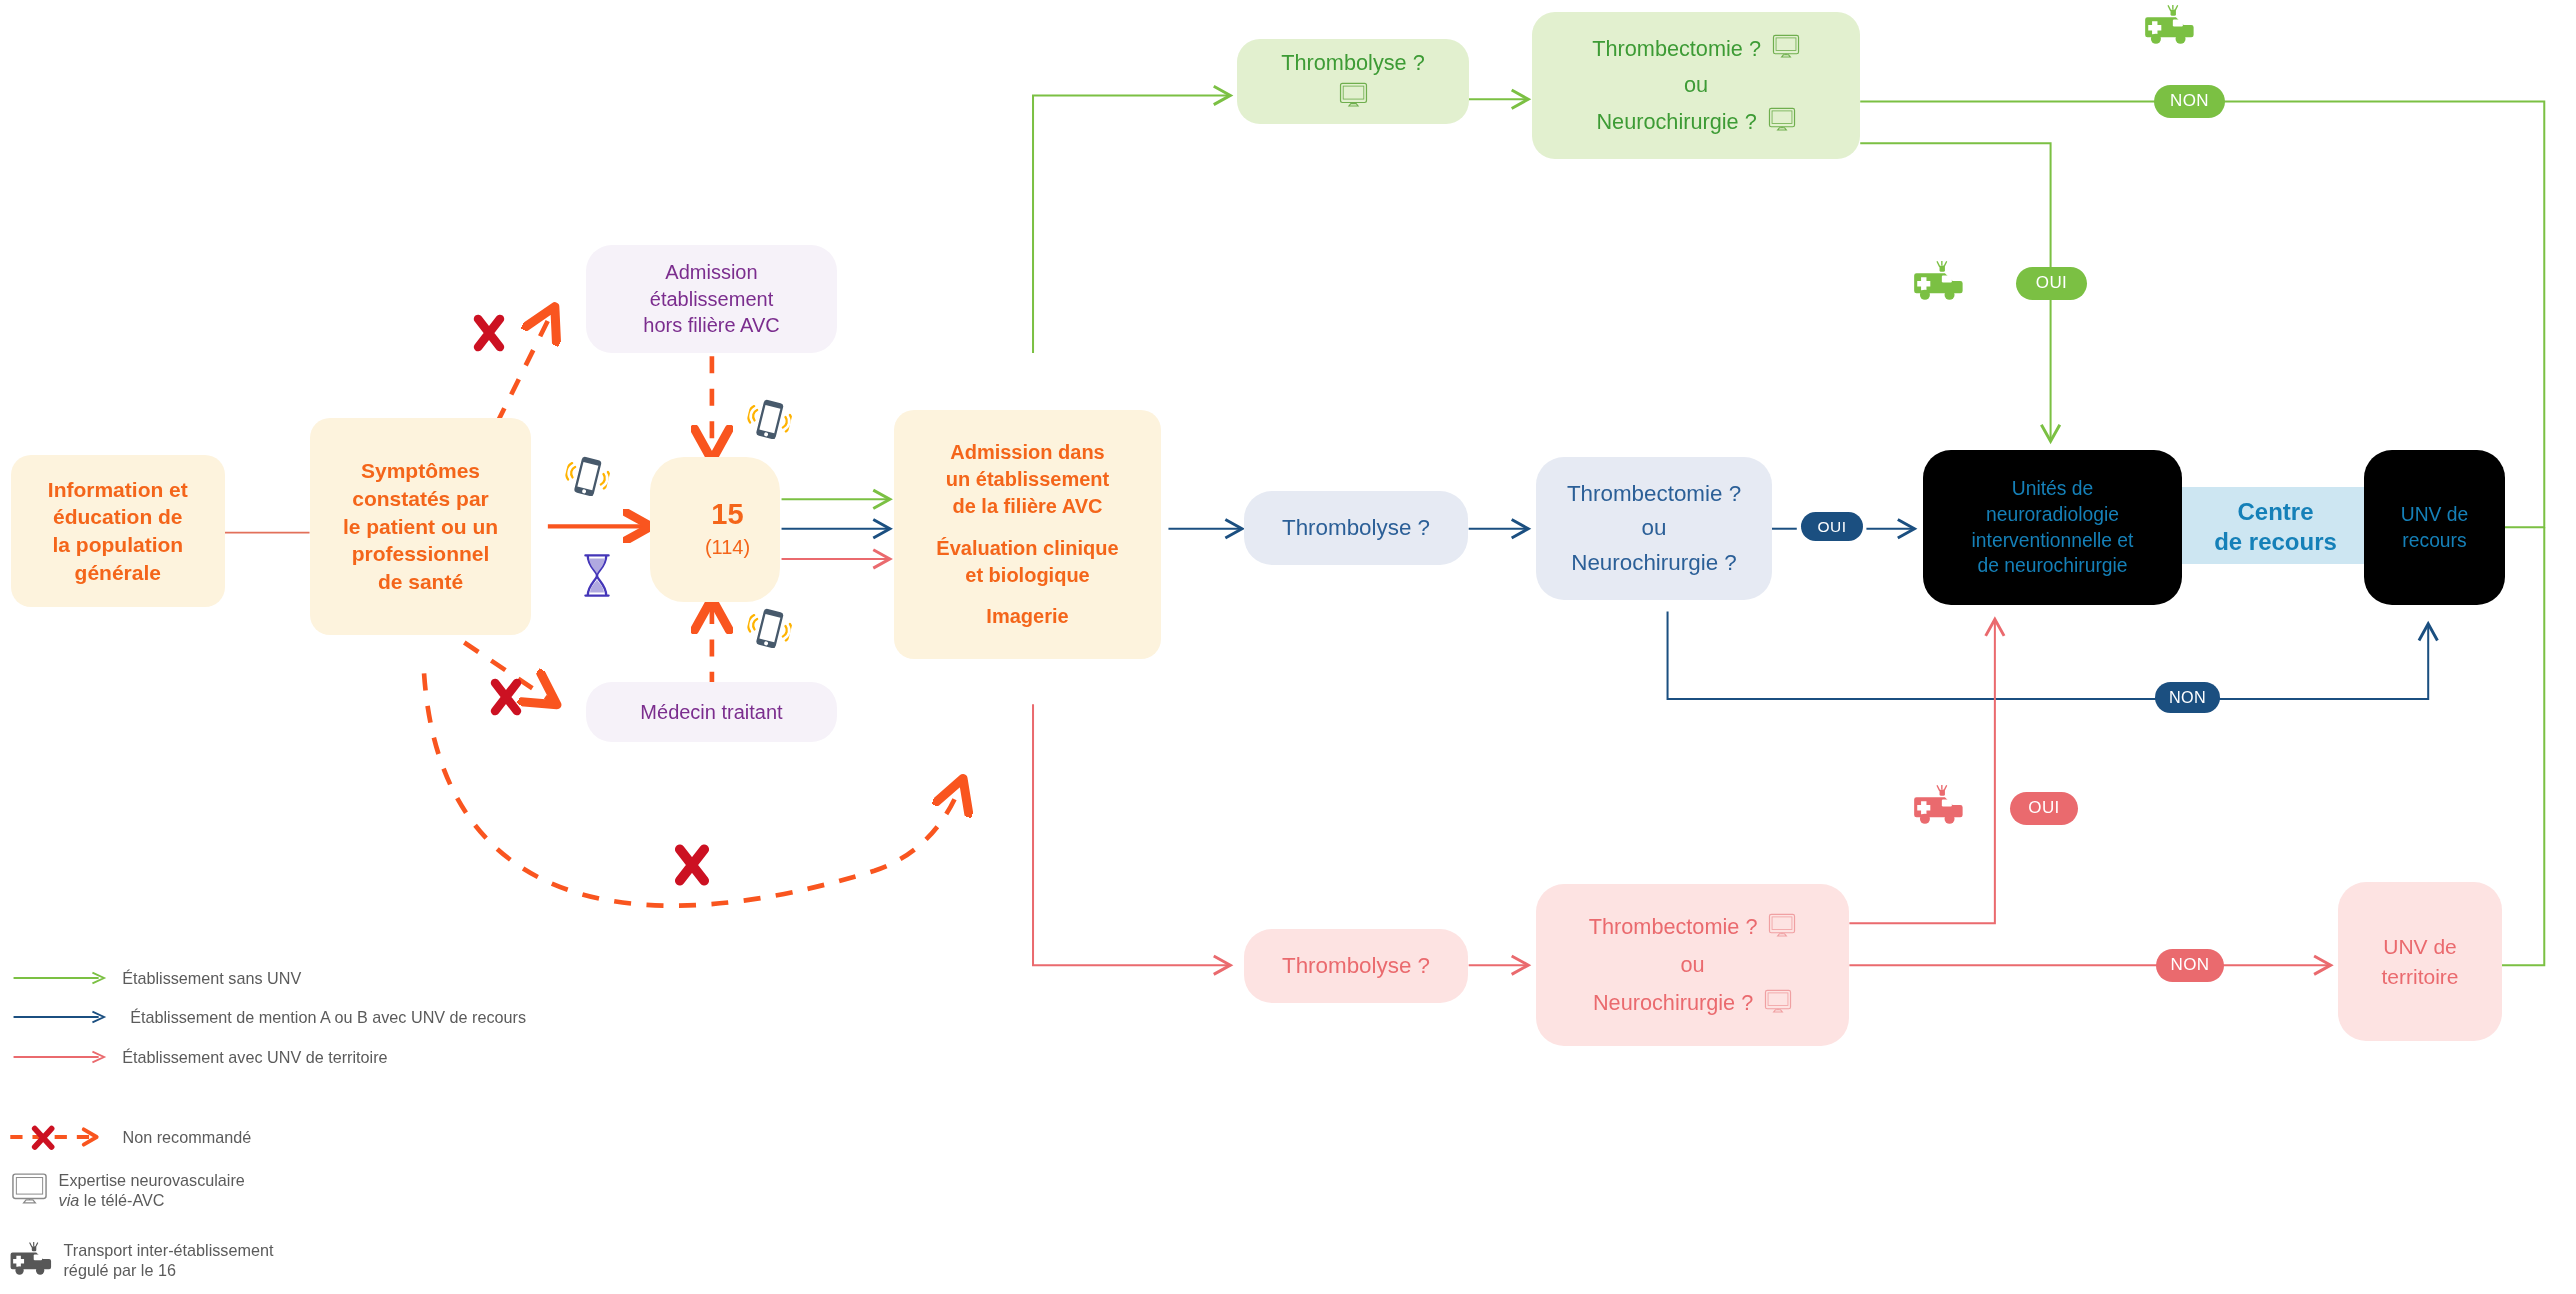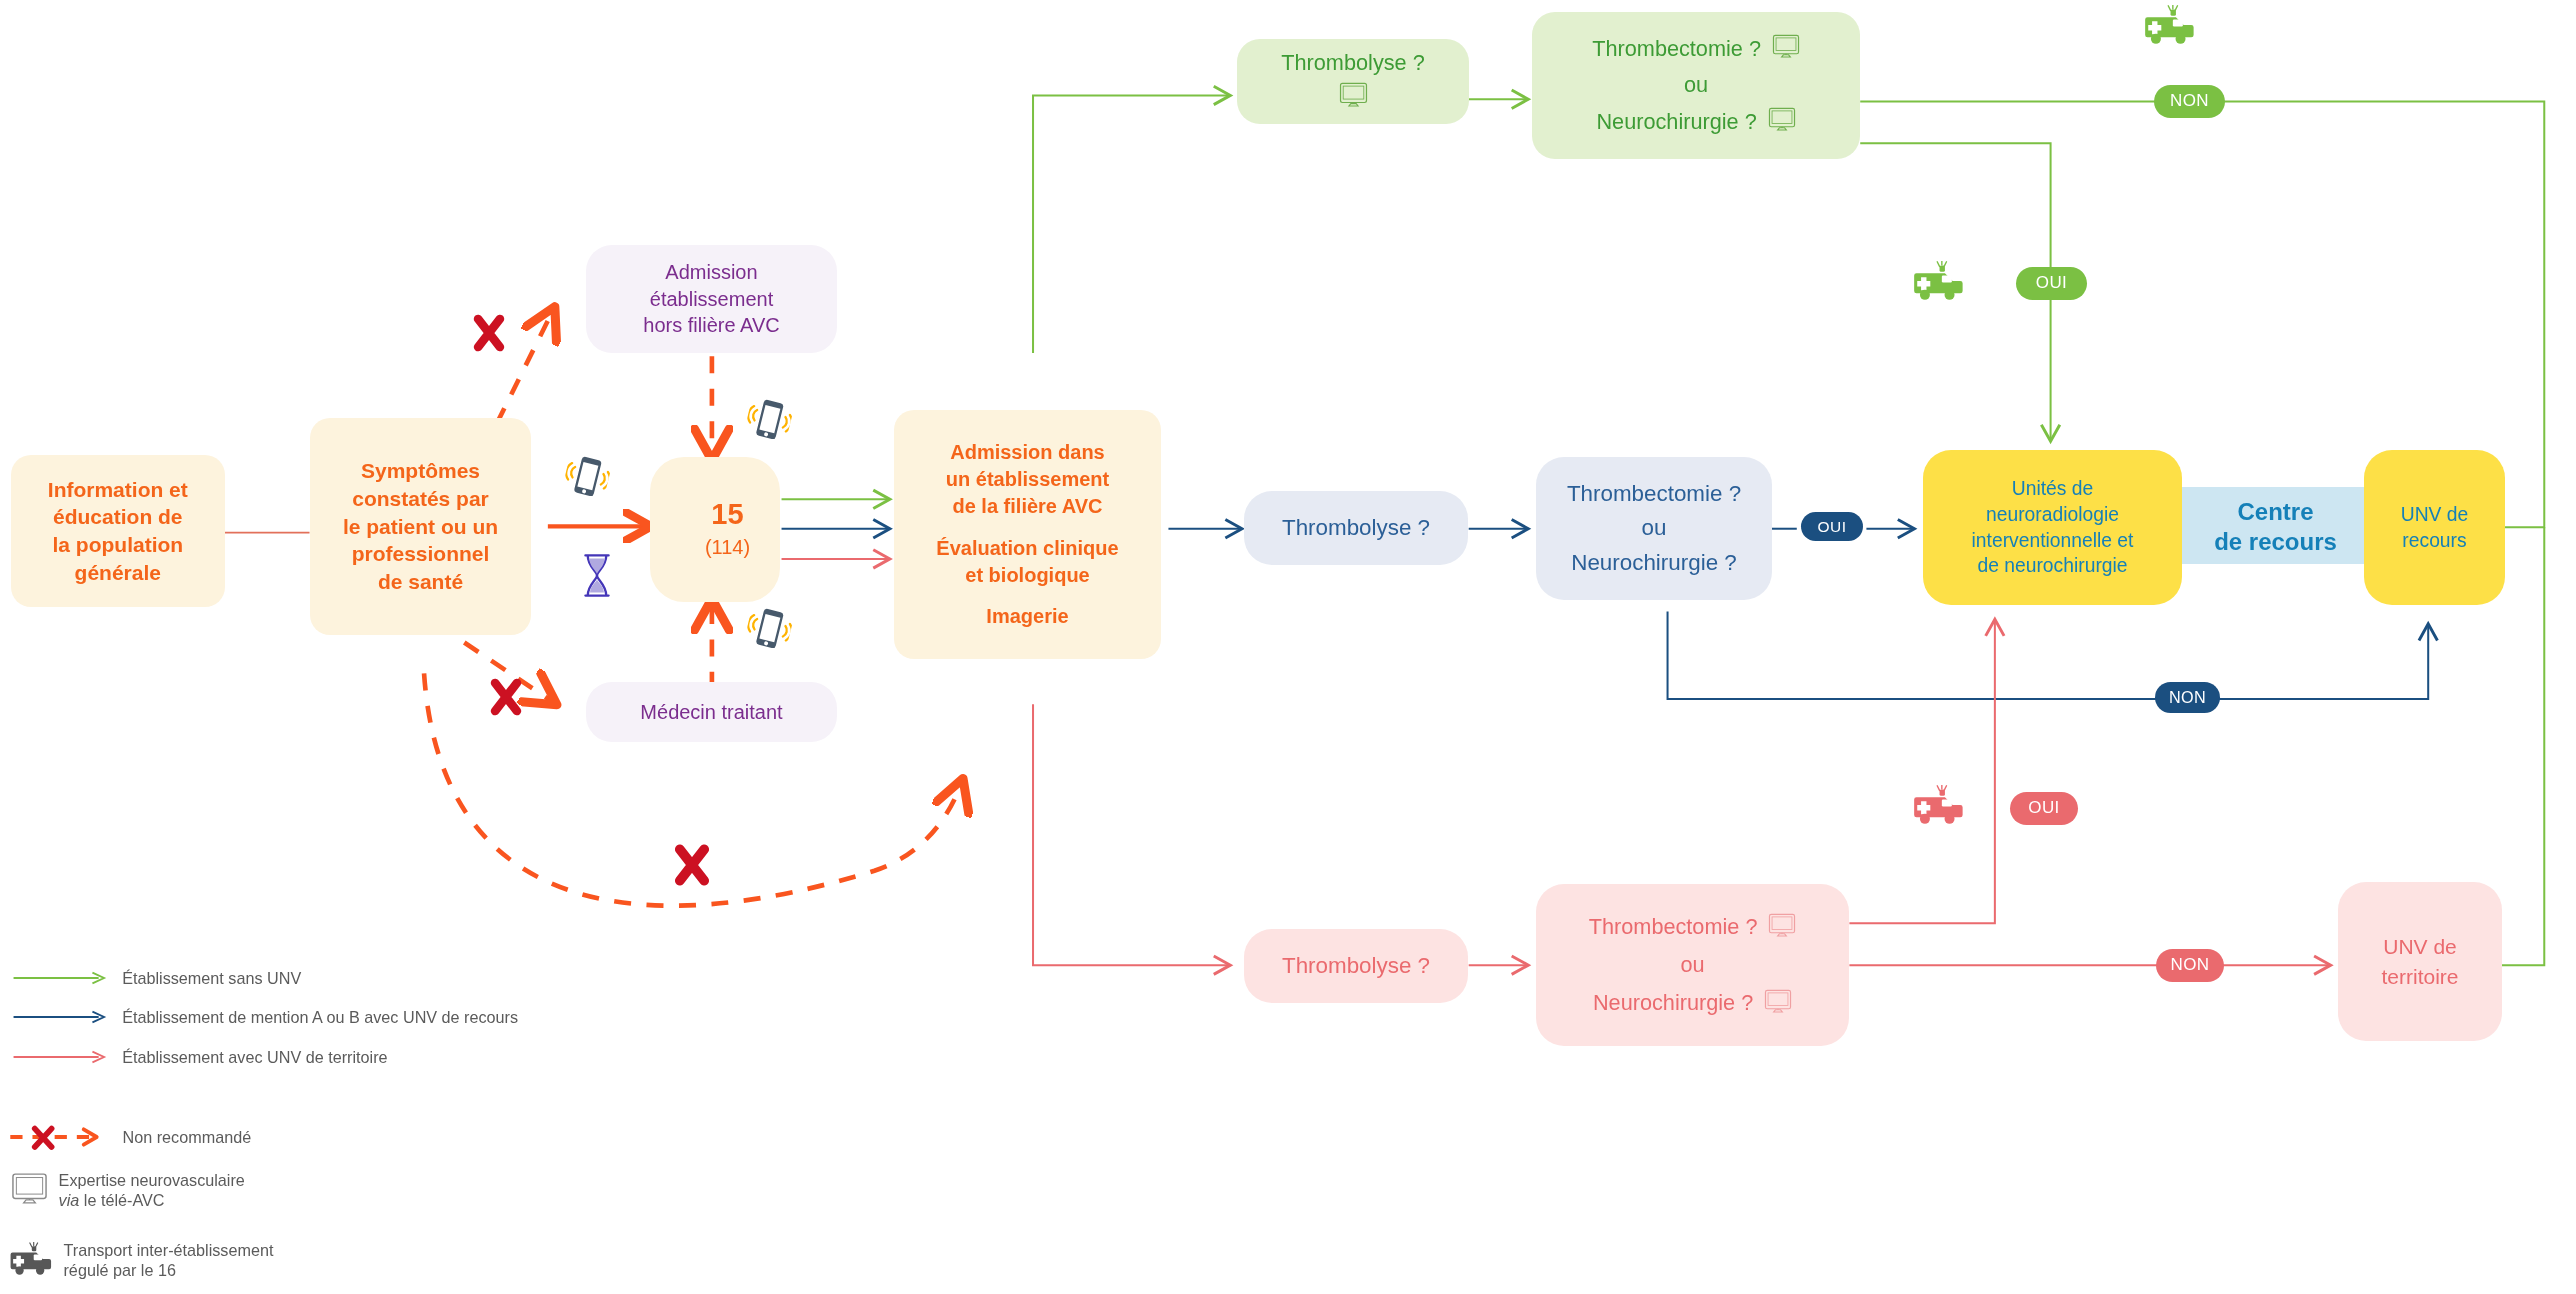--- a/index.html
+++ b/index.html
@@ -13,21 +13,21 @@
 
   
   .n-orange{background:#fdf3dd;border-radius:20px;color:#f4651a;font-weight:700;}
   
   .n-purple{background:#f6f2f9;border-radius:26px;color:#7b2d8e;font-weight:400;}
   
   .n-green{background:#e2f0cf;border-radius:23px;color:#3d9b35;font-weight:400;}
   
   .n-bluegrey{background:#e6eaf3;border-radius:28px;color:#2b5f97;font-weight:400;}
   
-  .n-lightblue{background:#fde047;border-radius:28px;color:#1580b8;font-weight:400;}
+  .n-lightblue{background:#000000;border-radius:28px;color:#1580b8;font-weight:400;}
   
   .n-pink{background:#fde3e2;border-radius:28px;color:#ea6a6e;font-weight:400;}
 
   .badge{position:absolute;display:flex;align-items:center;justify-content:center;
          border-radius:773px;color:#fff;font-weight:400;letter-spacing:0.4px;}
 
   .legend{position:absolute;color:#5b5b5b;font-size:16.2px;line-height:1.25;}
   .legend .row{position:absolute;display:flex;align-items:center;}
   .legend .lbl{margin-left:10.8px;white-space:nowrap;}
   .ic{display:block;}
@@ -392,21 +392,21 @@
   <div class="legend" style="left:0;top:960px;width:774px;height:333px;">
 
     <div class="row" style="left:12.4px;top:7.7px;">
       <svg width="99" height="14" viewBox="0 0 128 18">
         <line x1="2" y1="9" x2="112" y2="9" stroke="#7bc043" stroke-width="2.4"></line>
         <path d="M104,2 L119,9 L104,16" fill="none" stroke="#7bc043" stroke-width="2.4"></path>
       </svg>
       <span class="lbl">Établissement sans UNV</span>
     </div>
 
-    <div class="row" style="left:12.4px;top:47px;">
+    <div class="row" style="left:12.4px;top:47px;gap:8px;">
       <svg width="99" height="14" viewBox="0 0 128 18">
         <line x1="2" y1="9" x2="112" y2="9" stroke="#1b4f80" stroke-width="2.4"></line>
         <path d="M104,2 L119,9 L104,16" fill="none" stroke="#1b4f80" stroke-width="2.4"></path>
       </svg>
       <span class="lbl">Établissement de mention A ou B avec UNV de recours</span>
     </div>
 
     <div class="row" style="left:12.4px;top:87px;">
       <svg width="99" height="14" viewBox="0 0 128 18">
         <line x1="2" y1="9" x2="112" y2="9" stroke="#ea6a6e" stroke-width="2.4"></line>

